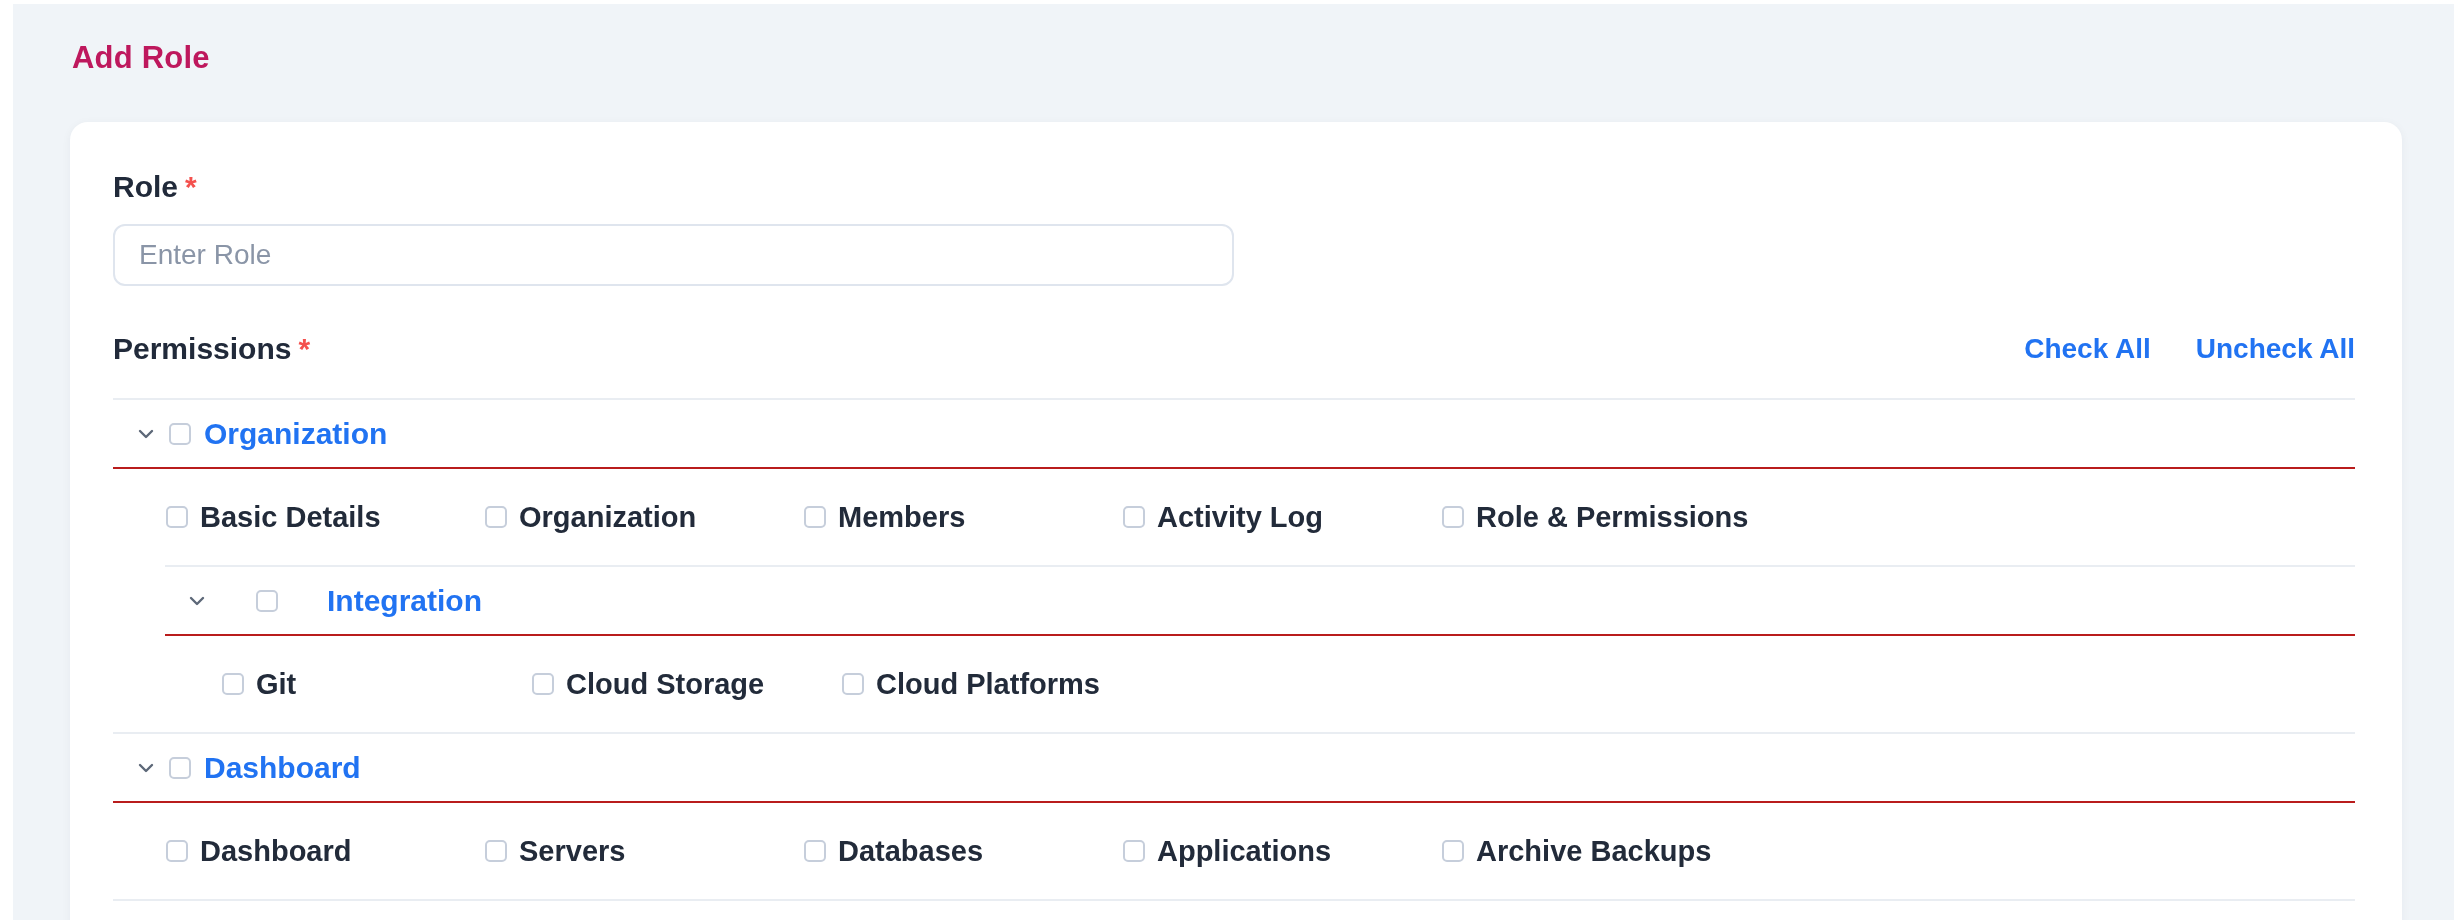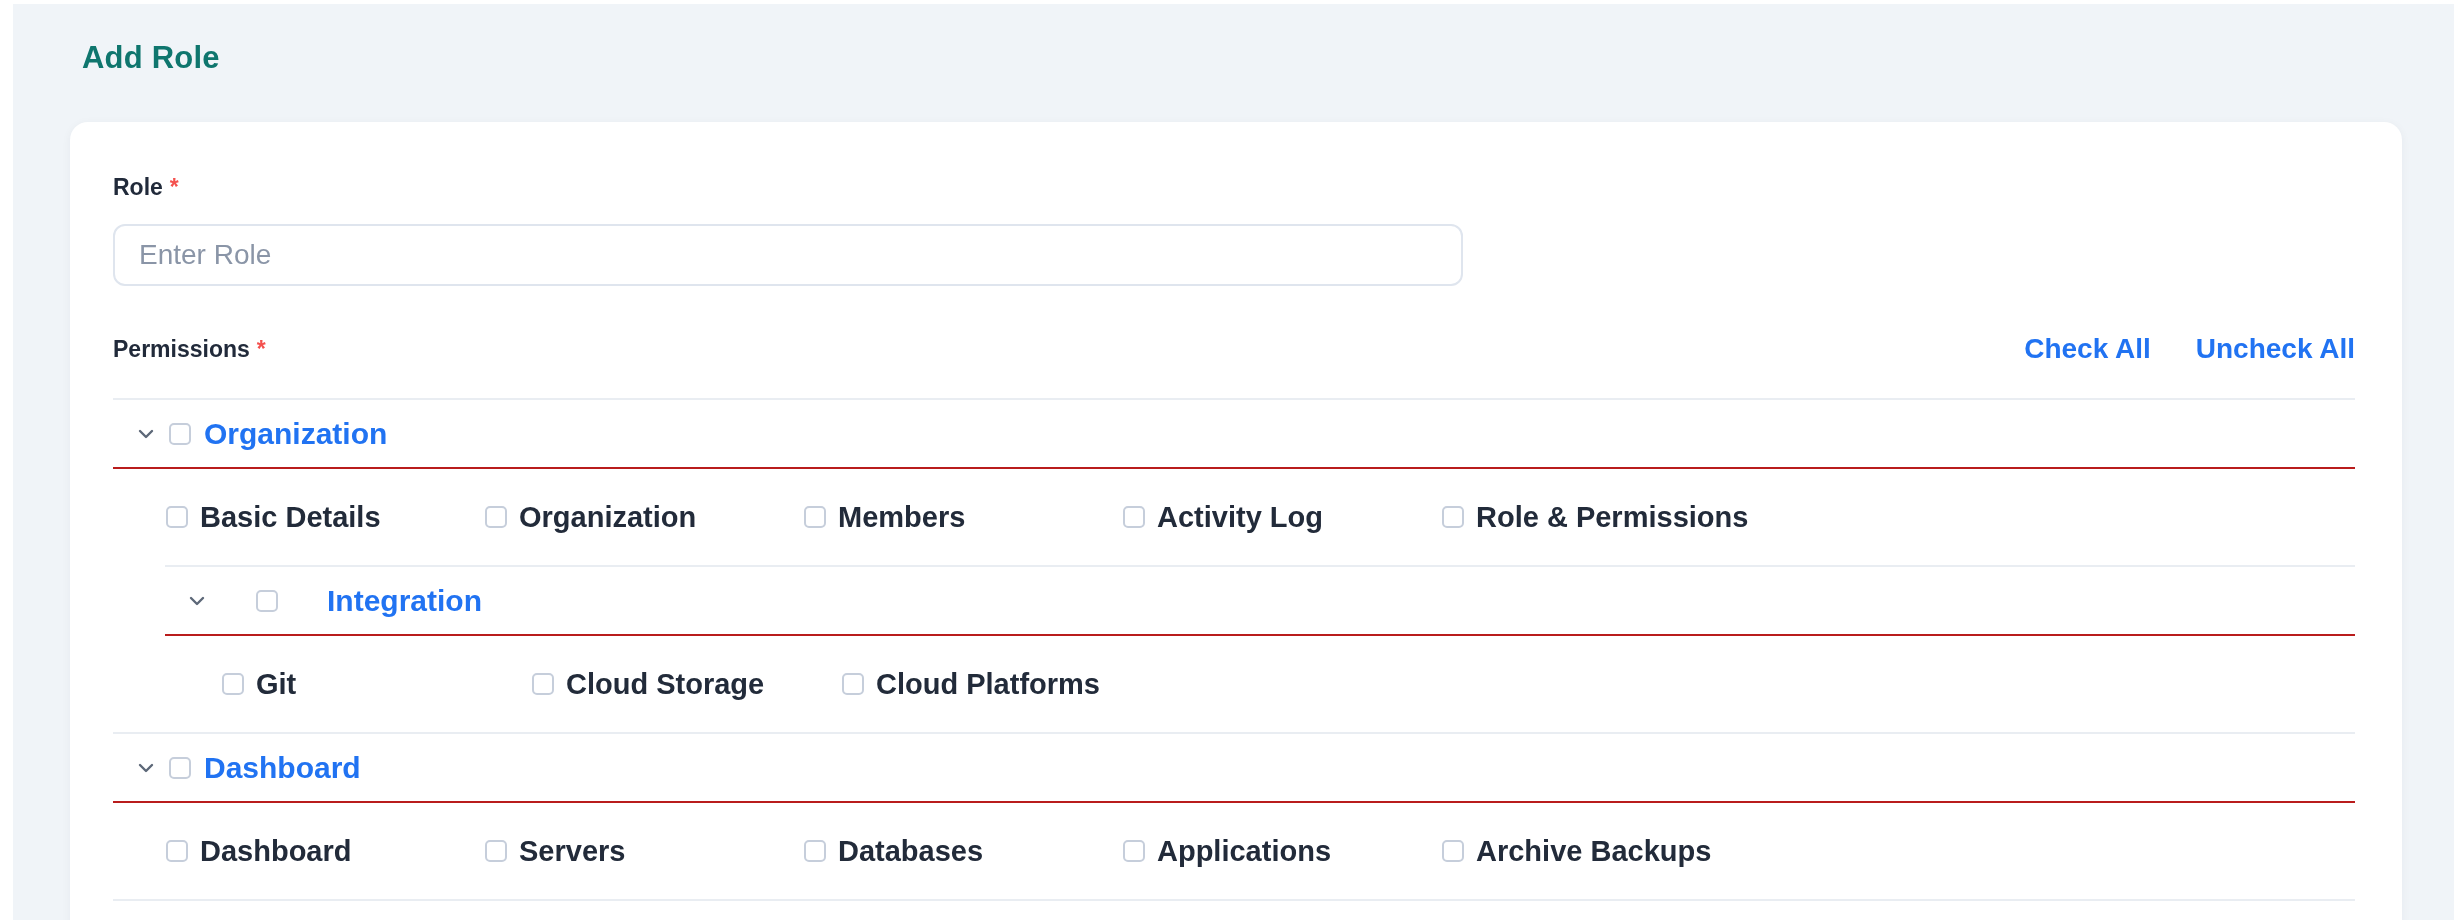--- a/index.html
+++ b/index.html
@@ -12,39 +12,38 @@
     color: #212a3a;
   }
   .panel {
     position: absolute; left: 13px; top: 4px;
     width: 2441px; height: 916px;
     background: #f0f4f8;
     overflow: hidden;
   }
   .page-title {
     position: absolute; left: 59px; top: 36px;
-    font-size: 31px; font-weight: 600; color: #0f766e;
+    font-size: 31px; font-weight: 600; color: #be185d;
     letter-spacing: .2px;
-    margin-left: 10px;
   }
   .card {
     position: absolute; left: 57px; top: 118px;
     width: 2332px; height: 920px;
     background: #ffffff;
     border-radius: 18px;
     box-shadow: 0 2px 10px rgba(23,37,62,.05);
   }
   .card-inner { padding: 48px 47px 0 43px; }
   .field-label {
-    font-size: 23px; font-weight: 700; color: #212a3a; line-height: 34px;
+    font-size: 30px; font-weight: 700; color: #212a3a; line-height: 34px;
   }
   .req { color: #f4514e; margin-left: 7px; font-weight: 700; }
   .role-input {
     display: block; margin-top: 20px;
-    width: 1350px; height: 62px;
+    width: 1121px; height: 62px;
     border: 2px solid #dfe5ee; border-radius: 12px;
     padding: 0 24px;
     font-size: 28px; font-family: inherit; color: #a21caf;
     outline: none; background: #fff;
   }
   .role-input::placeholder { color: #8a95a7; }
   .perm-head {
     margin-top: 46px; height: 34px;
     display: flex; align-items: center; justify-content: space-between;
   }

